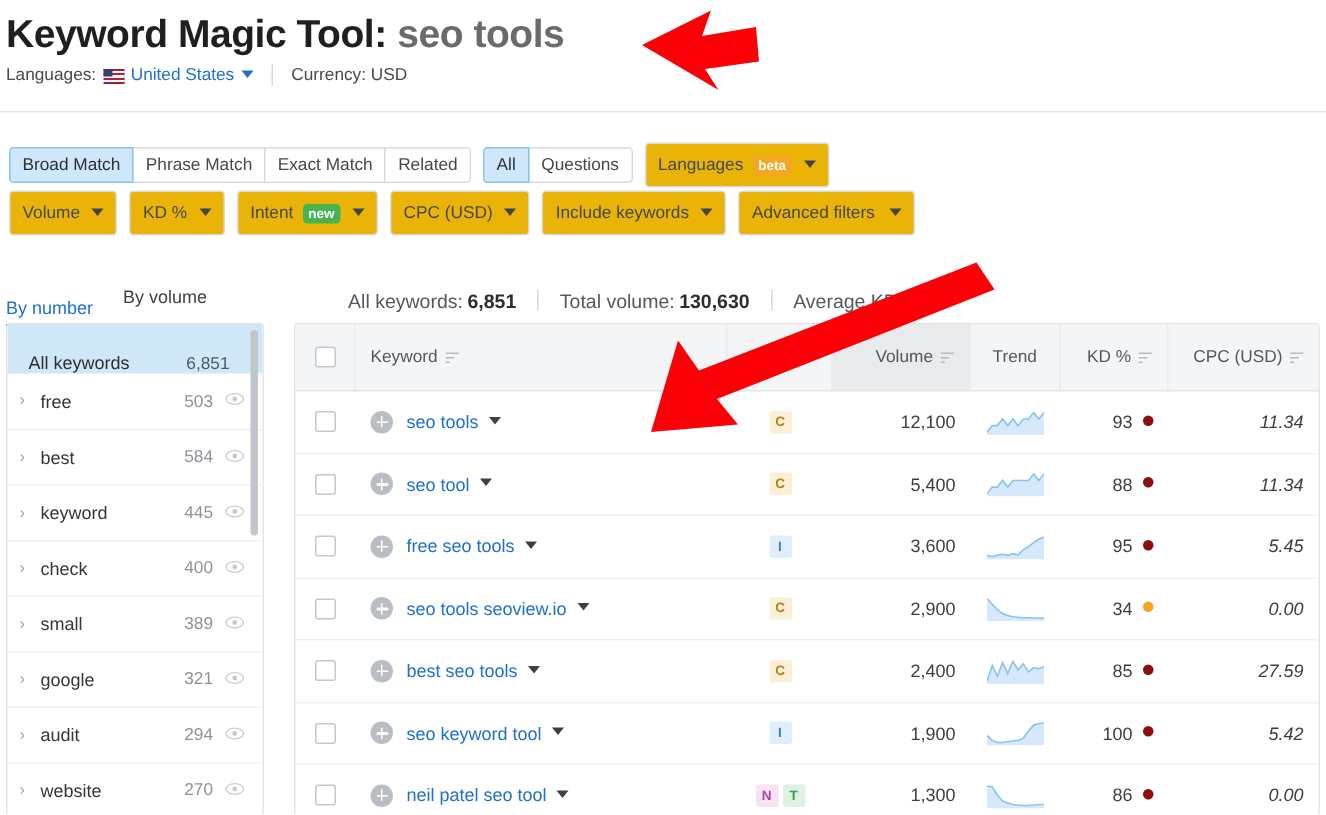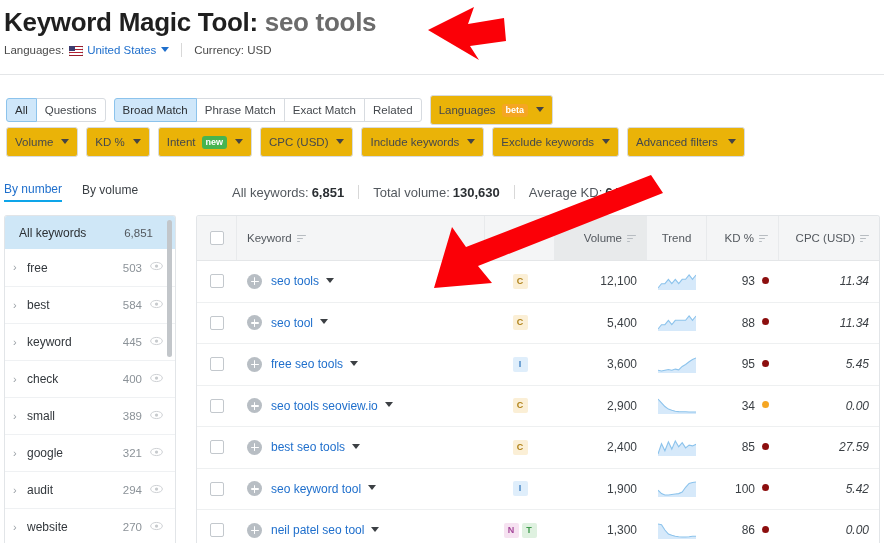--- a/index.html
+++ b/index.html
@@ -87,33 +87,33 @@
   .badge.beta{background:#f5a623;}
   .badge.new{background:#46b450;}
   .pill .chev{margin-left:2px;}
   .pill.wide{justify-content:space-between;min-width:118px;}
 
   
   #summary-row{position:absolute;left:4px;top:182px;display:flex;align-items:center;width:876px;}
   .subtab{
     font-size:12px;color:#3a3f44;margin-right:20px;padding-bottom:4px;cursor:pointer;
   }
-  .subtab.active{color:#1f6fcc;border-bottom:2px solid #0ea5e9;}
+  .subtab.active{color:#1f6fcc;border-bottom:2px solid #0ea5e9;margin-top:16px;}
   #stats{display:flex;align-items:center;margin-left:74px;font-size:13px;color:#53585e;}
   #stats b{color:#2b2f33;font-weight:bold;margin-left:3px;}
   #stats .vsep{margin:0 14px;}
 
   
   #sidebar{
     position:absolute;left:4px;top:215px;width:172px;height:328px;
     border:1px solid #e2e5e8;border-bottom:none;border-radius:3px 3px 0 0;
     background:#fff;box-sizing:border-box;overflow:hidden;
   }
   #sidebar-head{
-    height:33px;background:#cfe7f7;display:flex;align-items:center;
+    height:33px;background:#cfe7f7;display:flex;align-items:flex-end;
     padding:0 14px;font-size:12px;color:#2b2f33;box-sizing:border-box;cursor:pointer;
   }
   #sidebar-head .sb-name{flex:1;}
   #sidebar-head .sb-count{color:#53585e;}
   .sb-item{
     height:37px;display:flex;align-items:center;padding:0 12px 0 8px;
     border-top:1px solid #eff1f3;font-size:12px;color:#3a3f44;
     box-sizing:border-box;cursor:pointer;
   }
   .sb-item:first-of-type{border-top:none;}
@@ -223,28 +223,28 @@
     <span class="chev"></span>
     <span class="vsep"></span>
     <span class="label">Currency: USD</span>
   </div>
 </div>
 <div id="header-divider"></div>
 
 <div id="filters">
   <div class="filter-row">
     <div class="seg-group">
-      <div class="seg active">All</div>
-      <div class="seg">Questions</div>
-    </div>
-    <div class="seg-group">
       <div class="seg active">Broad Match</div>
       <div class="seg">Phrase Match</div>
       <div class="seg">Exact Match</div>
       <div class="seg">Related</div>
+    </div>
+    <div class="seg-group">
+      <div class="seg active">All</div>
+      <div class="seg">Questions</div>
     </div>
     <div class="pill">
       <span class="cap">Languages</span>
       <span class="badge beta">beta</span>
       <span class="chev dark"></span>
     </div>
   </div>
   <div class="filter-row">
     <div class="pill">
       <span class="cap">Volume</span>
@@ -258,24 +258,20 @@
       <span class="cap">Intent</span>
       <span class="badge new">new</span>
       <span class="chev dark"></span>
     </div>
     <div class="pill">
       <span class="cap">CPC (USD)</span>
       <span class="chev dark"></span>
     </div>
     <div class="pill">
       <span class="cap">Include keywords</span>
-      <span class="chev dark"></span>
-    </div>
-    <div class="pill">
-      <span class="cap">Exclude keywords</span>
       <span class="chev dark"></span>
     </div>
     <div class="pill wide">
       <span class="cap">Advanced filters</span>
       <span class="chev dark"></span>
     </div>
   </div>
 </div>
 
 <div id="summary-row">

